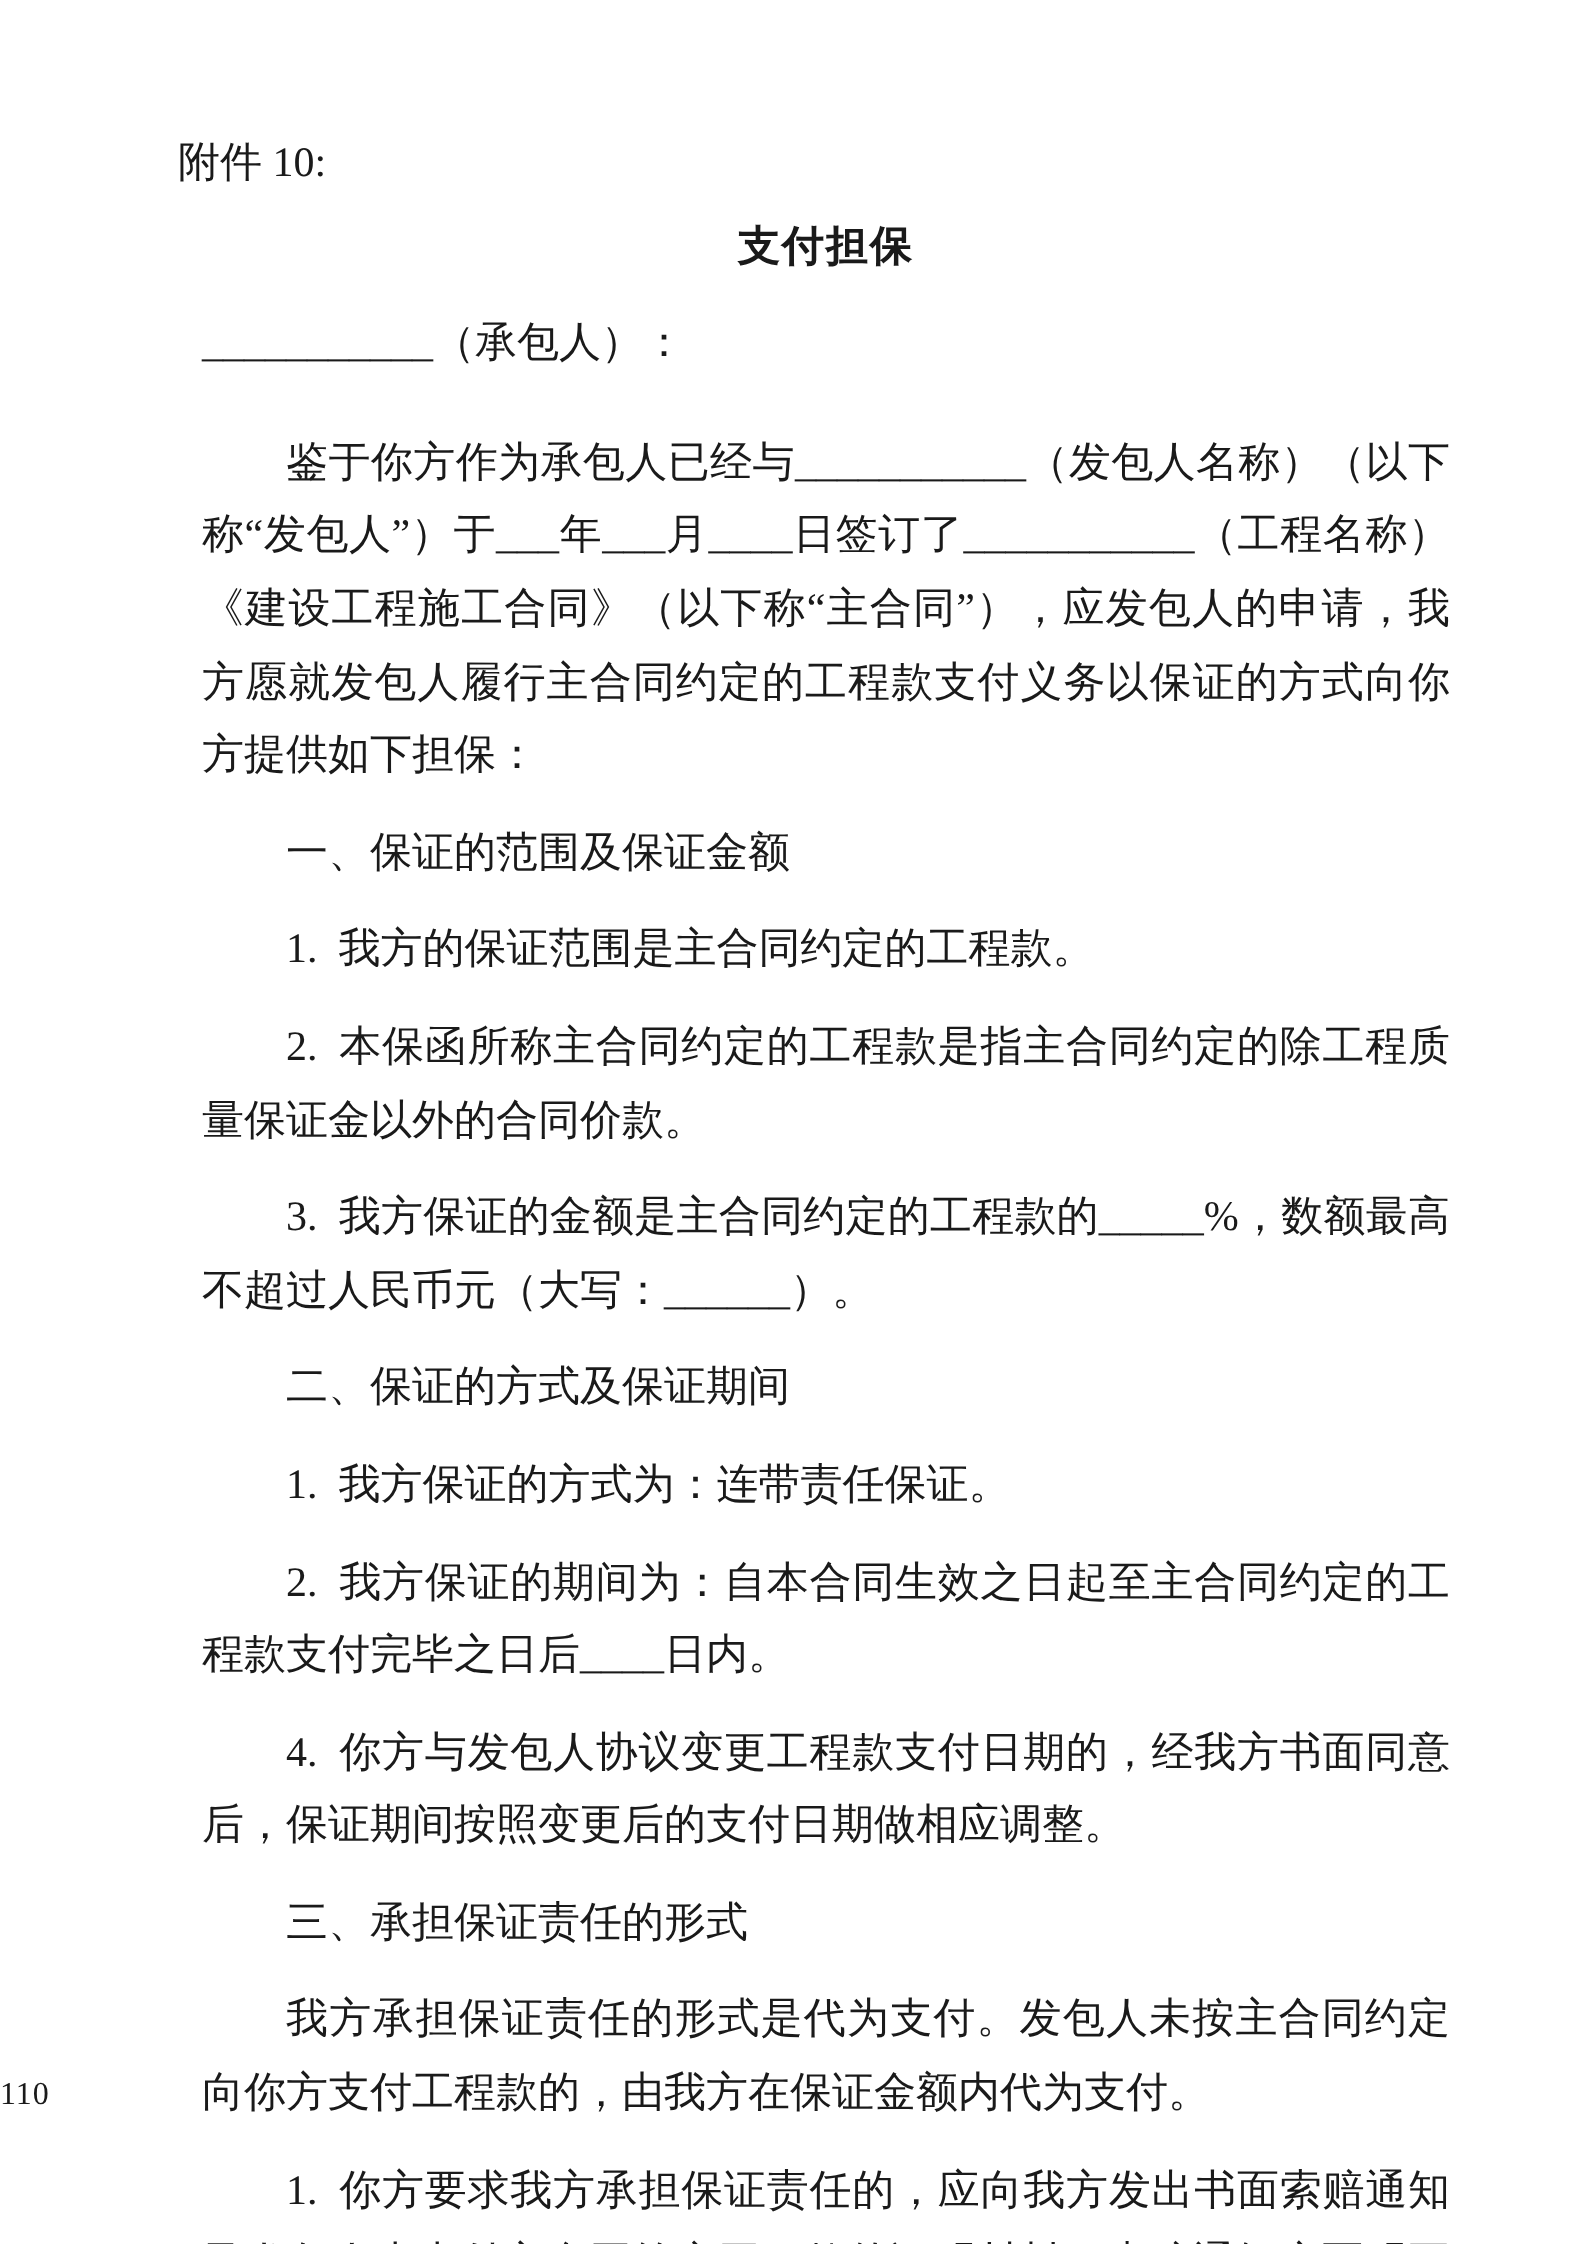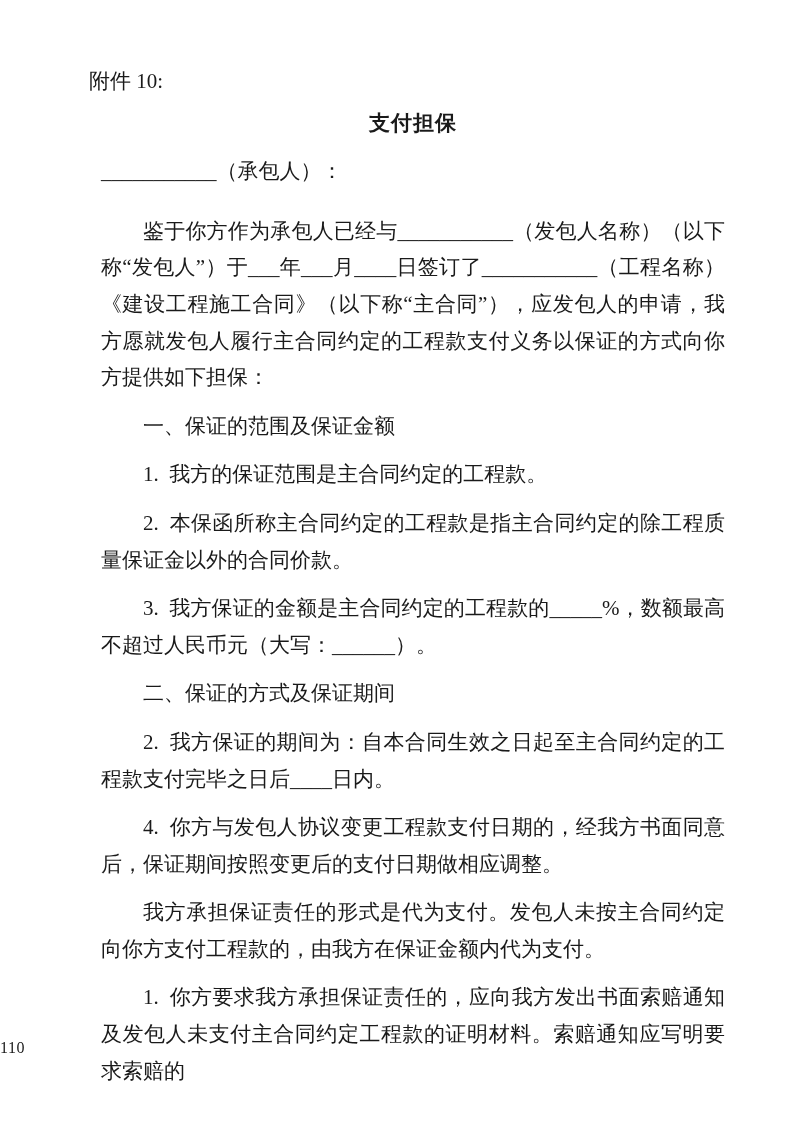--- a/index.html
+++ b/index.html
@@ -72,20 +72,22 @@
 
   <p class="salutation">___________（承包人）：</p>
 
   <div class="doc-body">
       <p class="para">鉴于你方作为承包人已经与___________（发包人名称）（以下称“发包人”）于___年___月____日签订了___________（工程名称）《建设工程施工合同》（以下称“主合同”），应发包人的申请，我方愿就发包人履行主合同约定的工程款支付义务以保证的方式向你方提供如下担保：</p>
       <p class="para">一、保证的范围及保证金额</p>
       <p class="para">1. 我方的保证范围是主合同约定的工程款。</p>
       <p class="para">2. 本保函所称主合同约定的工程款是指主合同约定的除工程质量保证金以外的合同价款。</p>
       <p class="para">3. 我方保证的金额是主合同约定的工程款的_____%，数额最高不超过人民币元（大写：______）。</p>
       <p class="para">二、保证的方式及保证期间</p>
+      <p class="para">1. 我方保证的方式为：连带责任保证。</p>
       <p class="para">2. 我方保证的期间为：自本合同生效之日起至主合同约定的工程款支付完毕之日后____日内。</p>
       <p class="para">4. 你方与发包人协议变更工程款支付日期的，经我方书面同意后，保证期间按照变更后的支付日期做相应调整。</p>
+      <p class="para">三、承担保证责任的形式</p>
       <p class="para">我方承担保证责任的形式是代为支付。发包人未按主合同约定向你方支付工程款的，由我方在保证金额内代为支付。</p>
       <p class="para">1. 你方要求我方承担保证责任的，应向我方发出书面索赔通知及发包人未支付主合同约定工程款的证明材料。索赔通知应写明要求索赔的</p>
     </div>
 
   <div class="footer">110</div>
 </div>
 
 </body></html>

